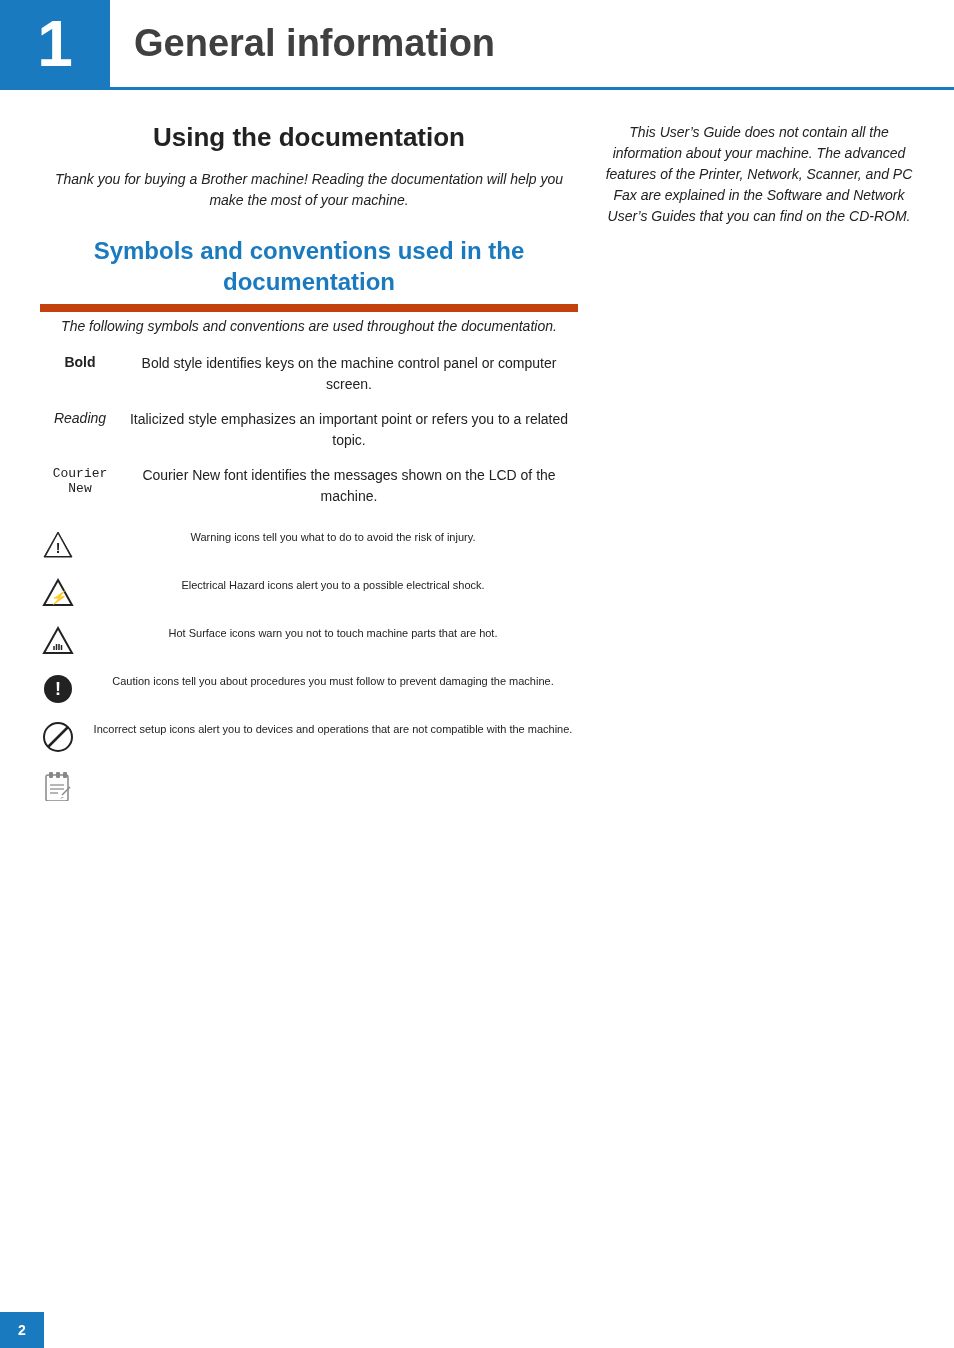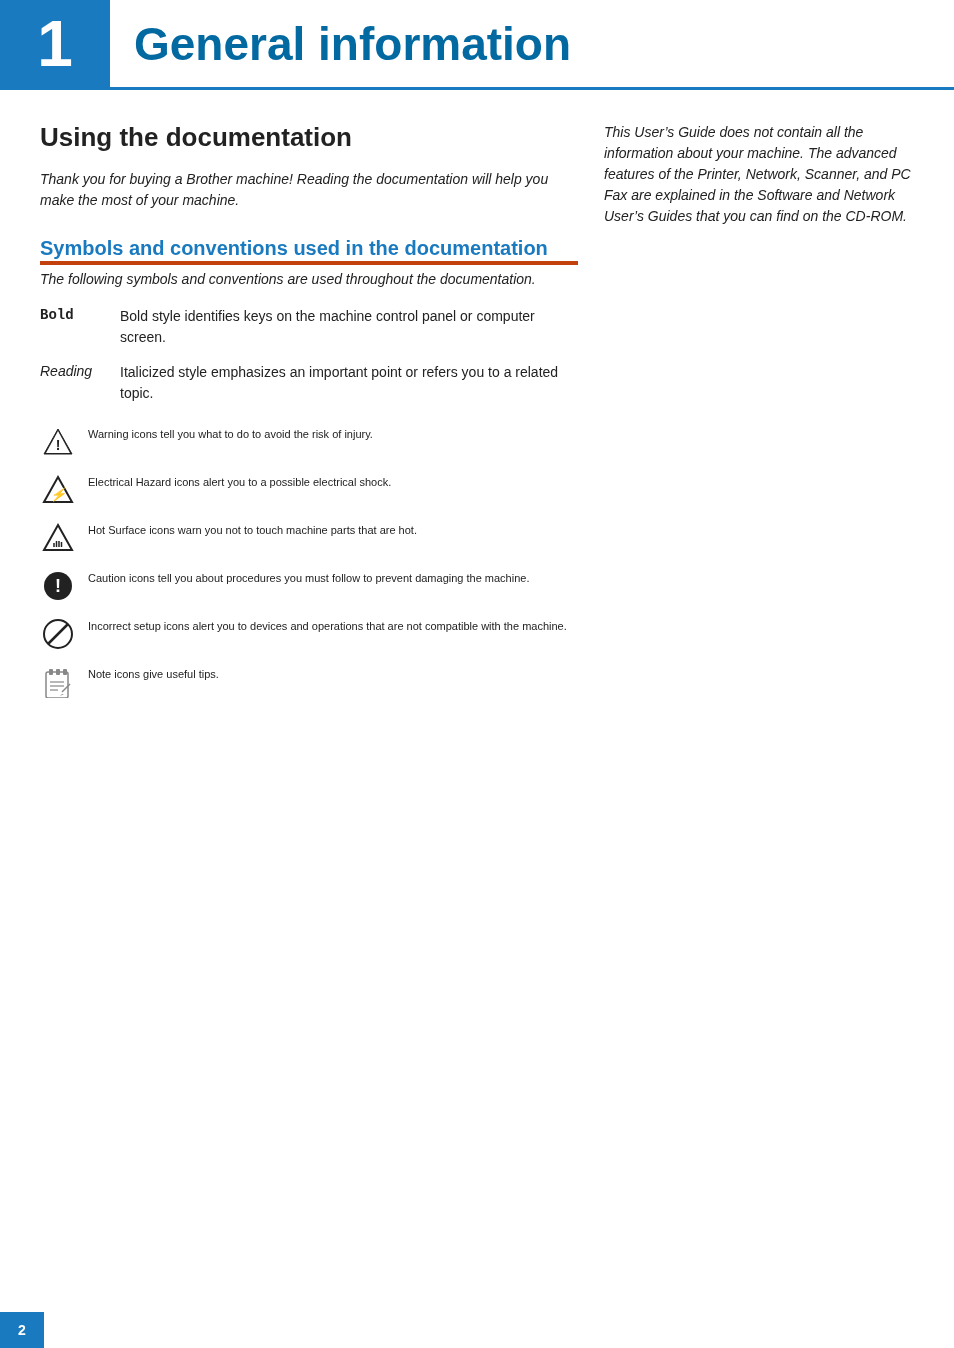--- a/index.html
+++ b/index.html
@@ -33,30 +33,31 @@
       font-weight: bold;
       color: #fff;
       line-height: 1;
     }
     .chapter-title-area {
       display: flex;
       align-items: center;
       padding-left: 24px;
     }
     .chapter-title {
-      font-size: 46px;
-      font-weight: bold;
-      color: #0369a1;
+      font-size: 38px;
+      font-weight: bold;
+      color: #404040;
     }
 
     
     .content {
       display: flex;
       padding: 32px 40px 40px 40px;
       gap: 26px;
+      text-align: center;
     }
 
     
     .left-col {
       flex: 1;
       min-width: 0;
     }
 
     
     .right-col {
@@ -66,27 +67,27 @@
 
     .section-title {
       font-size: 26px;
       font-weight: bold;
       color: #222;
       margin-bottom: 16px;
       line-height: 1.2;
     }
 
     .section-title-blue {
-      font-size: 20px;
+      font-size: 24px;
       font-weight: bold;
       color: #1a7abf;
       margin-bottom: 4px;
       line-height: 1.3;
-      border-bottom: 4px solid #c2410c;
-      padding-bottom: 0;
+      border-bottom: 8px solid #c2410c;
+      padding-bottom: 6px;
       margin-top: 24px;
     }
 
     .body-text {
       font-size: 14px;
       color: #222;
       line-height: 1.5;
       margin-bottom: 12px;
       font-style: italic;
     }
@@ -100,21 +101,21 @@
       display: flex;
       align-items: flex-start;
       margin-bottom: 14px;
     }
     .convention-term {
       width: 80px;
       flex-shrink: 0;
       font-size: 14px;
       padding-top: 1px;
     }
-    .term-bold { font-weight: bold; font-family: Liberation Mono, monospace; }
+    .term-bold { font-weight: bold; }
     .term-italic { font-style: italic; }
     .term-courier { font-family: 'Courier New', Courier, monospace; font-size: 13px; }
     .convention-desc {
       flex: 1;
       font-size: 14px;
       line-height: 1.5;
       color: #222;
     }
 
     
@@ -193,20 +194,24 @@
       <div class="convention-row">
         <div class="convention-term term-bold">Bold</div>
         <div class="convention-desc">Bold style identifies keys on the machine control panel or computer screen.</div>
       </div>
 
       <div class="convention-row">
         <div class="convention-term term-italic">Reading</div>
         <div class="convention-desc">Italicized style emphasizes an important point or refers you to a related topic.</div>
       </div>
 
+      <div class="convention-row">
+        <div class="convention-term term-courier">Courier<br>New</div>
+        <div class="convention-desc">Courier New font identifies the messages shown on the LCD of the machine.</div>
+      </div>
 
     </div>
 
     <div class="icon-rows">
 
       <div class="icon-row">
         <div class="icon-cell">
           <svg width="32" height="32" viewBox="0 0 32 32">
             <polygon points="16,3 30,28 2,28" fill="#222" stroke="#222" stroke-width="1"></polygon>
             <polygon points="16,5 28,27 4,27" fill="#fff"></polygon>
@@ -270,21 +275,20 @@
             <rect x="14" y="3" width="4" height="6" rx="1" fill="#888"></rect>
             <rect x="21" y="3" width="4" height="6" rx="1" fill="#888"></rect>
             <line x1="8" y1="16" x2="22" y2="16" stroke="#888" stroke-width="1.2"></line>
             <line x1="8" y1="20" x2="22" y2="20" stroke="#888" stroke-width="1.2"></line>
             <line x1="8" y1="24" x2="16" y2="24" stroke="#888" stroke-width="1.2"></line>
 
             <line x1="20" y1="26" x2="28" y2="18" stroke="#888" stroke-width="1.5"></line>
             <polygon points="20,28 18,30 22,28" fill="#888"></polygon>
           </svg>
         </div>
-        <div class="icon-desc">Note icons give useful tips.</div>
       </div>
 
     </div>
   </div>
 
   <div class="right-col">
     <p class="body-text">This User’s Guide does not contain all the information about your machine. The advanced features of the Printer, Network, Scanner, and PC Fax are explained in the Software and Network User’s Guides that you can find on the CD-ROM.</p>
   </div>
 
 </div>

